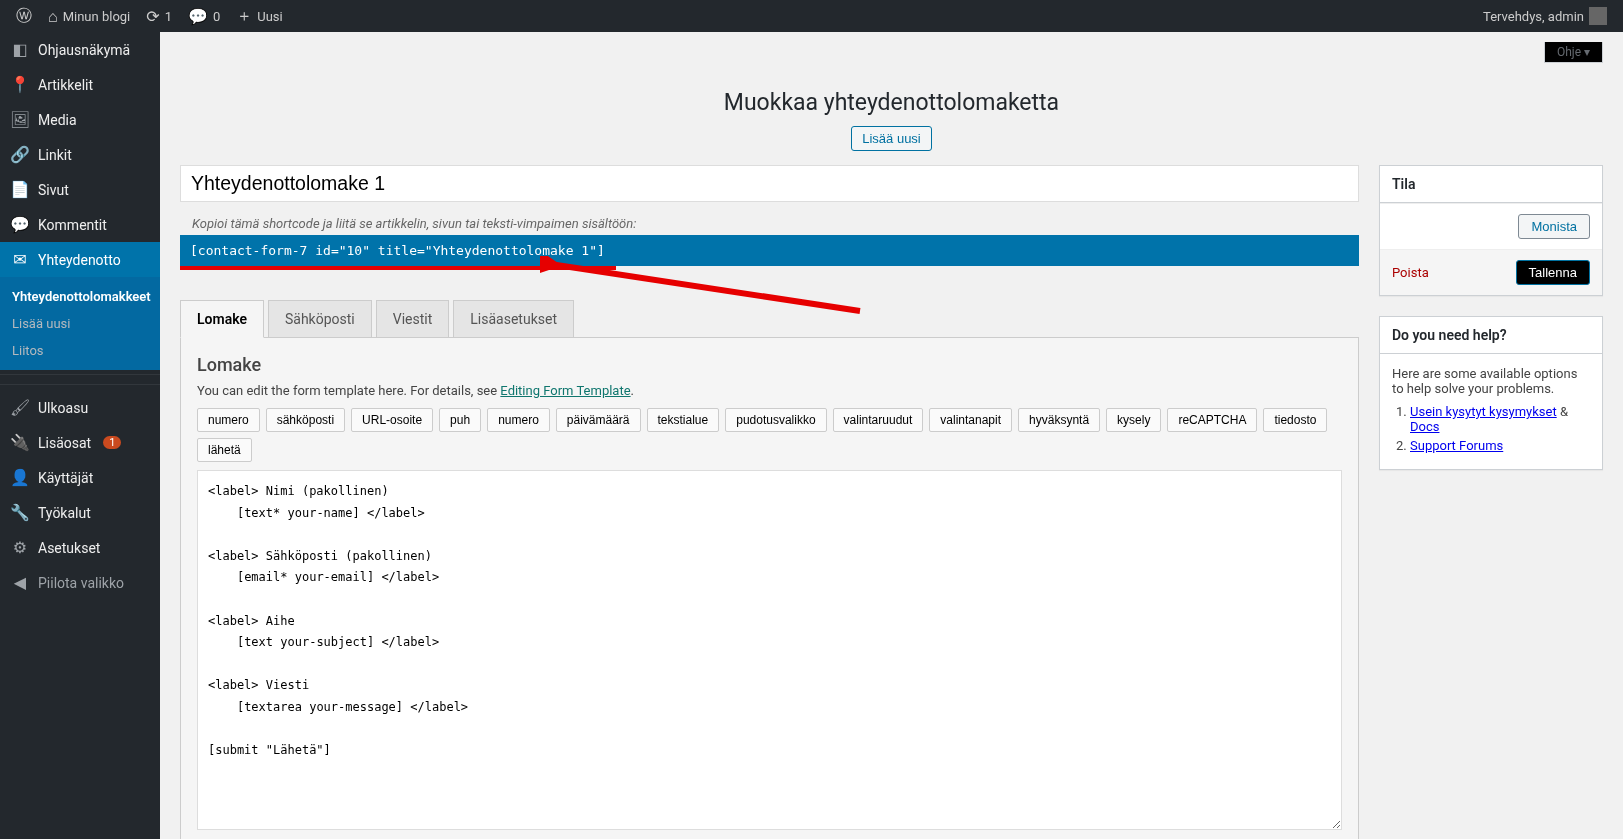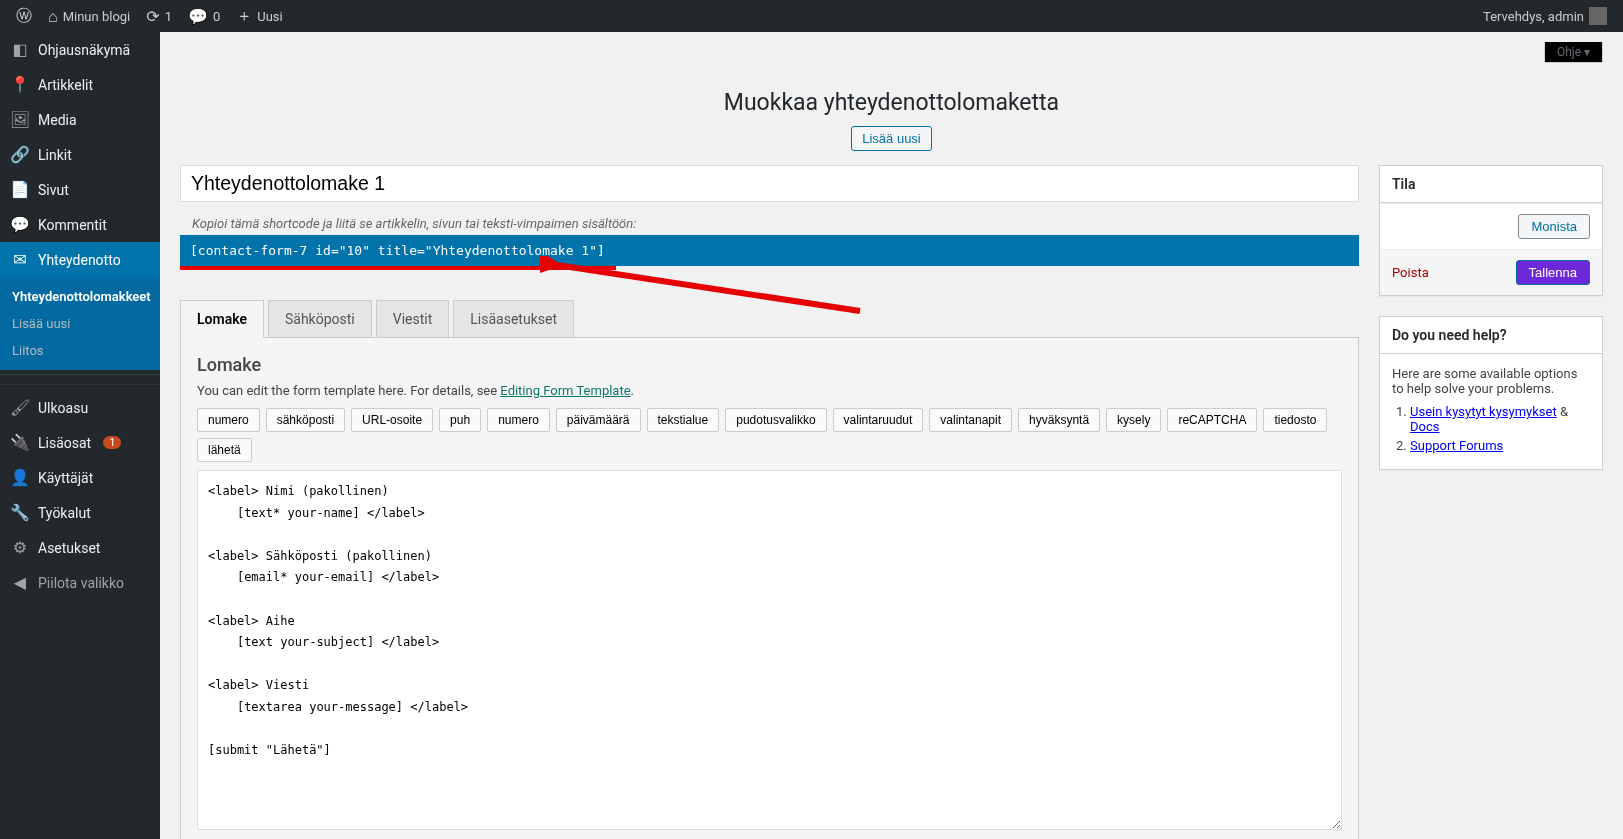--- a/index.html
+++ b/index.html
@@ -56,21 +56,21 @@
 
 .form-textarea { width: 100%; min-height: 360px; border: 1px solid #ddd; background: #fff; font-family: Menlo, Consolas, monospace; font-size: 12px; padding: 10px; line-height: 1.8; resize: vertical; }
 
 .postbox { background: #fff; border: 1px solid #ccd0d4; box-shadow: 0 1px 1px rgba(0,0,0,.04); margin-bottom: 20px; }
 .postbox-header { border-bottom: 1px solid #ccd0d4; padding: 10px 12px; font-size: 14px; font-weight: 600; color: #23282d; }
 .postbox-inside { padding: 12px; }
 .postbox-actions { display: flex; justify-content: flex-end; padding: 10px 12px; border-top: 1px solid #eee; }
 .postbox-footer { display: flex; justify-content: space-between; align-items: center; padding: 10px 12px; border-top: 1px solid #eee; background: #f5f5f5; }
 
 .button { border: 1px solid #7e8993; background: #f3f5f6; color: #0071a1; padding: 4px 12px; border-radius: 3px; font-size: 13px; cursor: pointer; }
-.button.primary { background: #6d28d9; border-color: #0071a1; color: #fff; text-align: center; }
+.button.primary { background: #000000; border-color: #0071a1; color: #fff; text-align: center; }
 .delete-link { color: #a00; text-decoration: none; }
 
 .help-list { padding-left: 18px; margin-top: 8px; }
 .help-list li { margin-bottom: 4px; }
 
 .screen-options { display: flex; justify-content: flex-end; margin-bottom: 4px; }
 .screen-options .btn { background: #000000; border: 1px solid #ccd0d4; border-top: none; padding: 3px 12px; font-size: 12px; color: #656a70; cursor: pointer; }
 </style>
 </head>
 <body>

